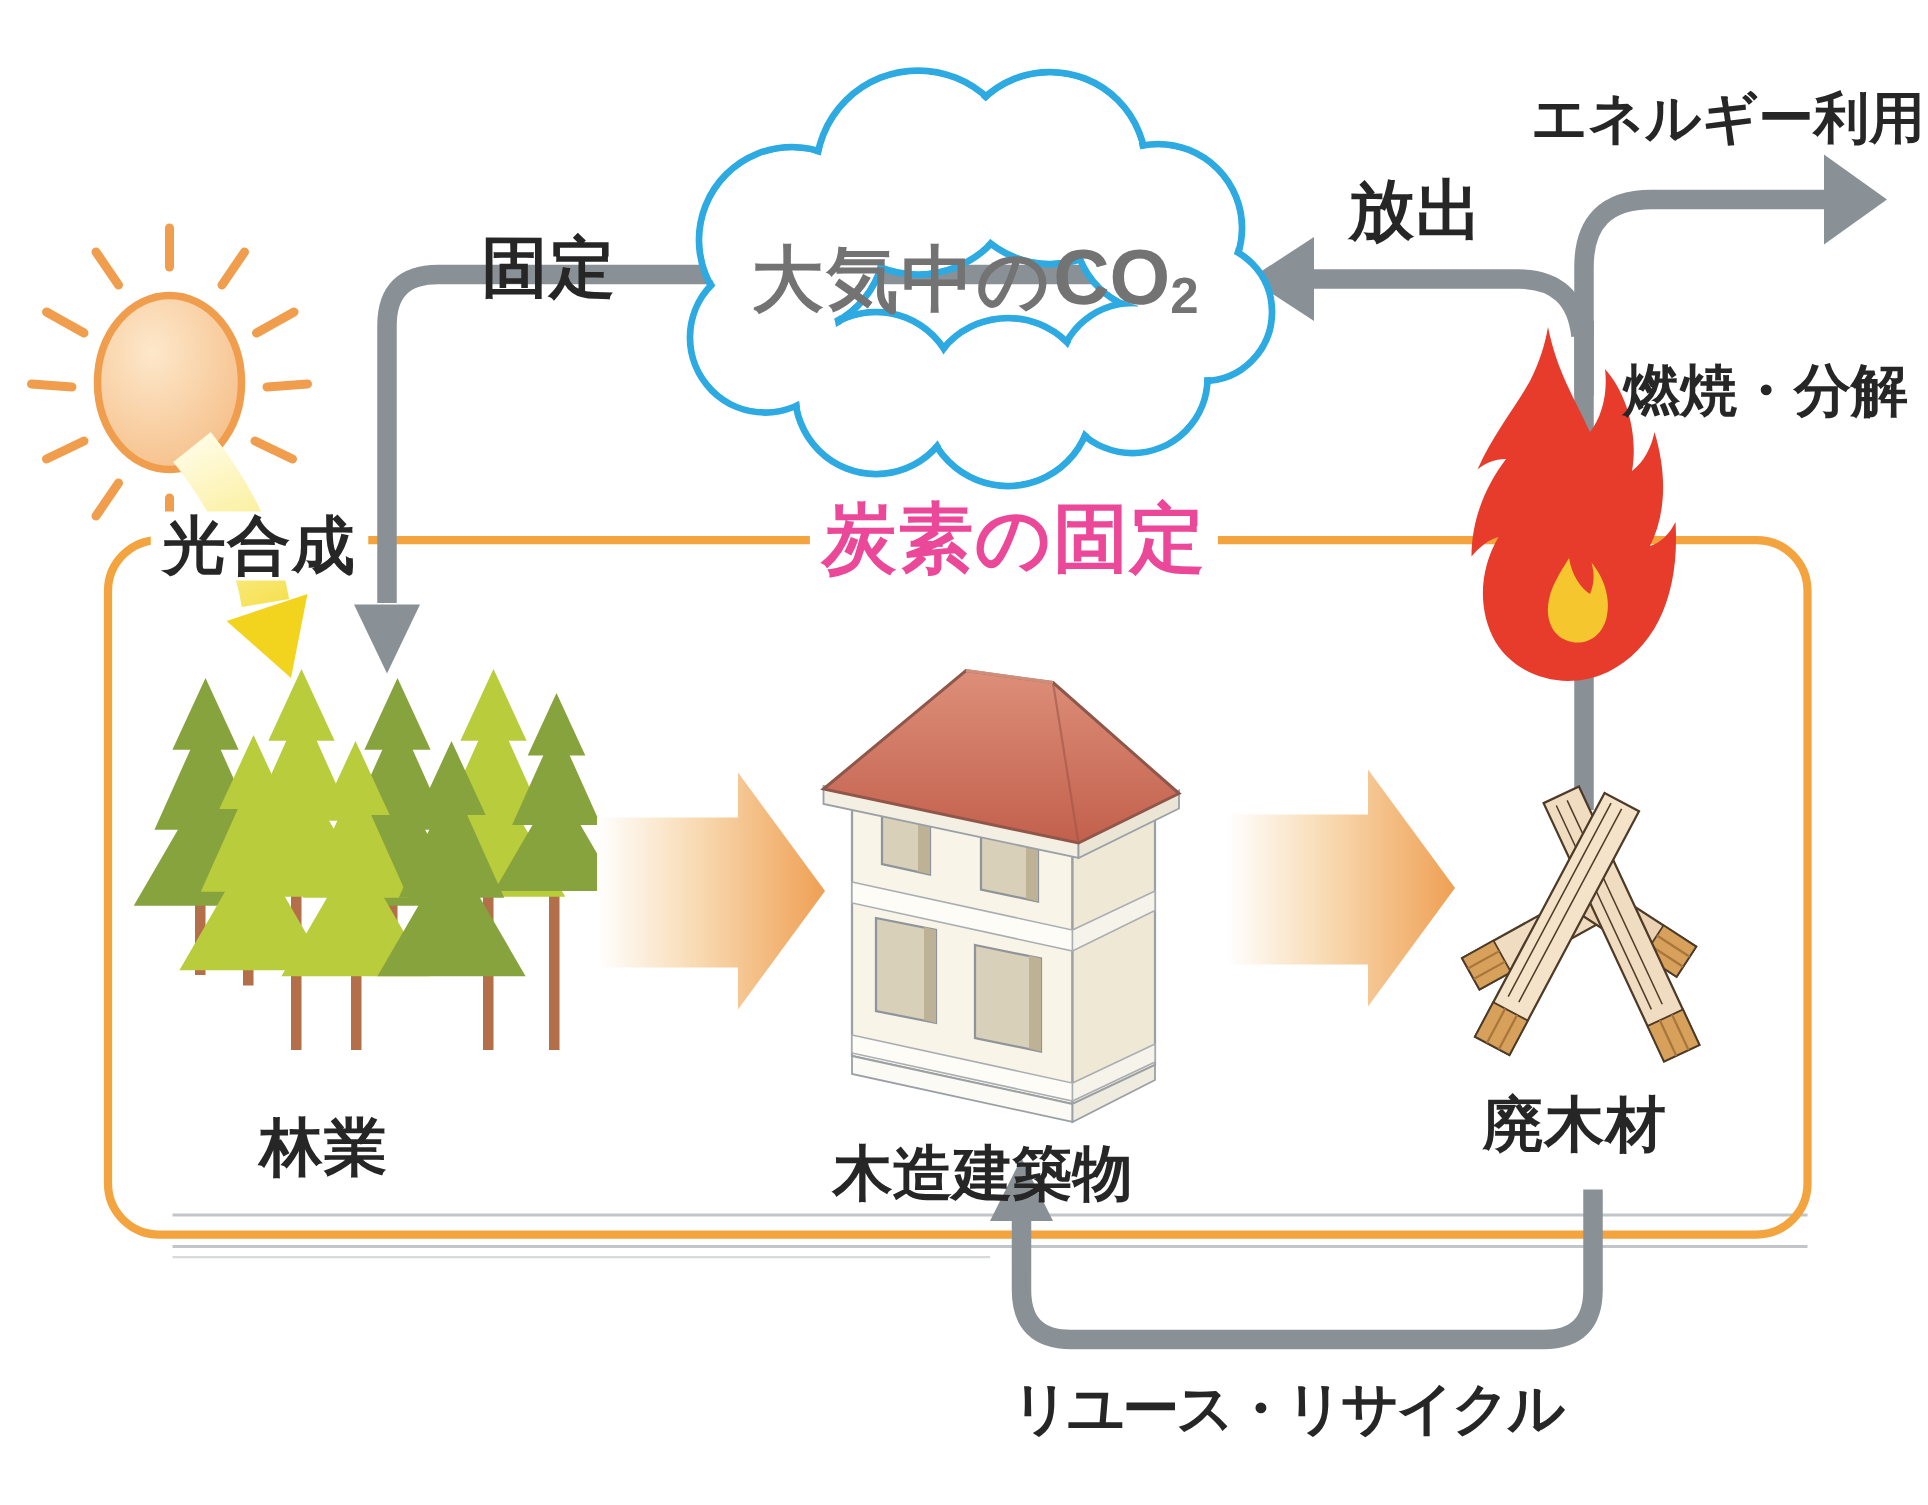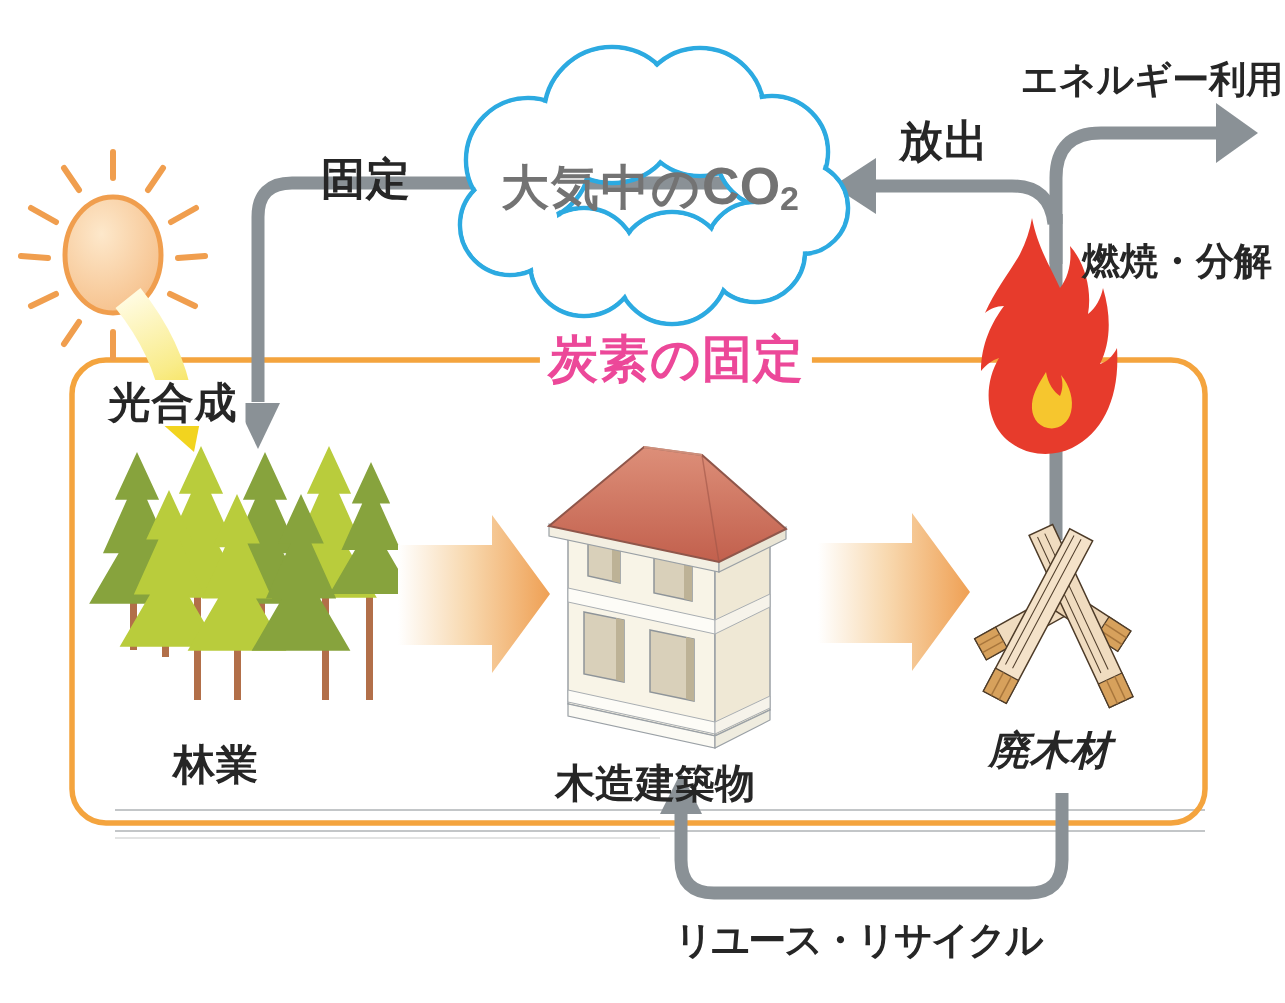--- a/index.html
+++ b/index.html
@@ -251,25 +251,25 @@
   </div>
 
   <div class="lbl" style="left:366px;top:142px;font-size:44px;margin-top:37px;">固定</div>
 
   <div class="lbl" style="left:944px;top:141px;font-size:44px;">放出</div>
 
   <div class="lbl" style="left:1152px;top:79px;font-size:37px;letter-spacing:0;">エネルギー利用</div>
 
   <div class="lbl" style="left:1177px;top:251px;font-size:38px;letter-spacing:0;margin-top:10px;">燃焼・分解</div>
 
-  <div class="lbl on-line" style="left:173px;top:364px;font-size:42px;margin-top:39px;">光合成</div>
+  <div class="lbl on-line" style="left:173px;top:364px;font-size:42px;">光合成</div>
 
   <div class="lbl on-line orange" style="left:676px;top:359px;font-size:50px;">炭素の固定</div>
 
   <div class="lbl" style="left:216px;top:765px;font-size:42px;text-align:right;">林業</div>
 
   <div class="lbl" style="left:655px;top:752px;font-size:40px;letter-spacing:0;margin-top:31px;">木造建築物</div>
 
-  <div class="lbl" style="left:1050px;top:750px;font-size:40px;font-style:italic;">廃木材</div>
+  <div class="lbl" style="left:1050px;top:750px;font-size:40px;">廃木材</div>
 
   <div class="lbl" style="left:858px;top:940px;font-size:38px;letter-spacing:-2px;">リユース・リサイクル</div>
 
 </div>
 
 </body></html>

